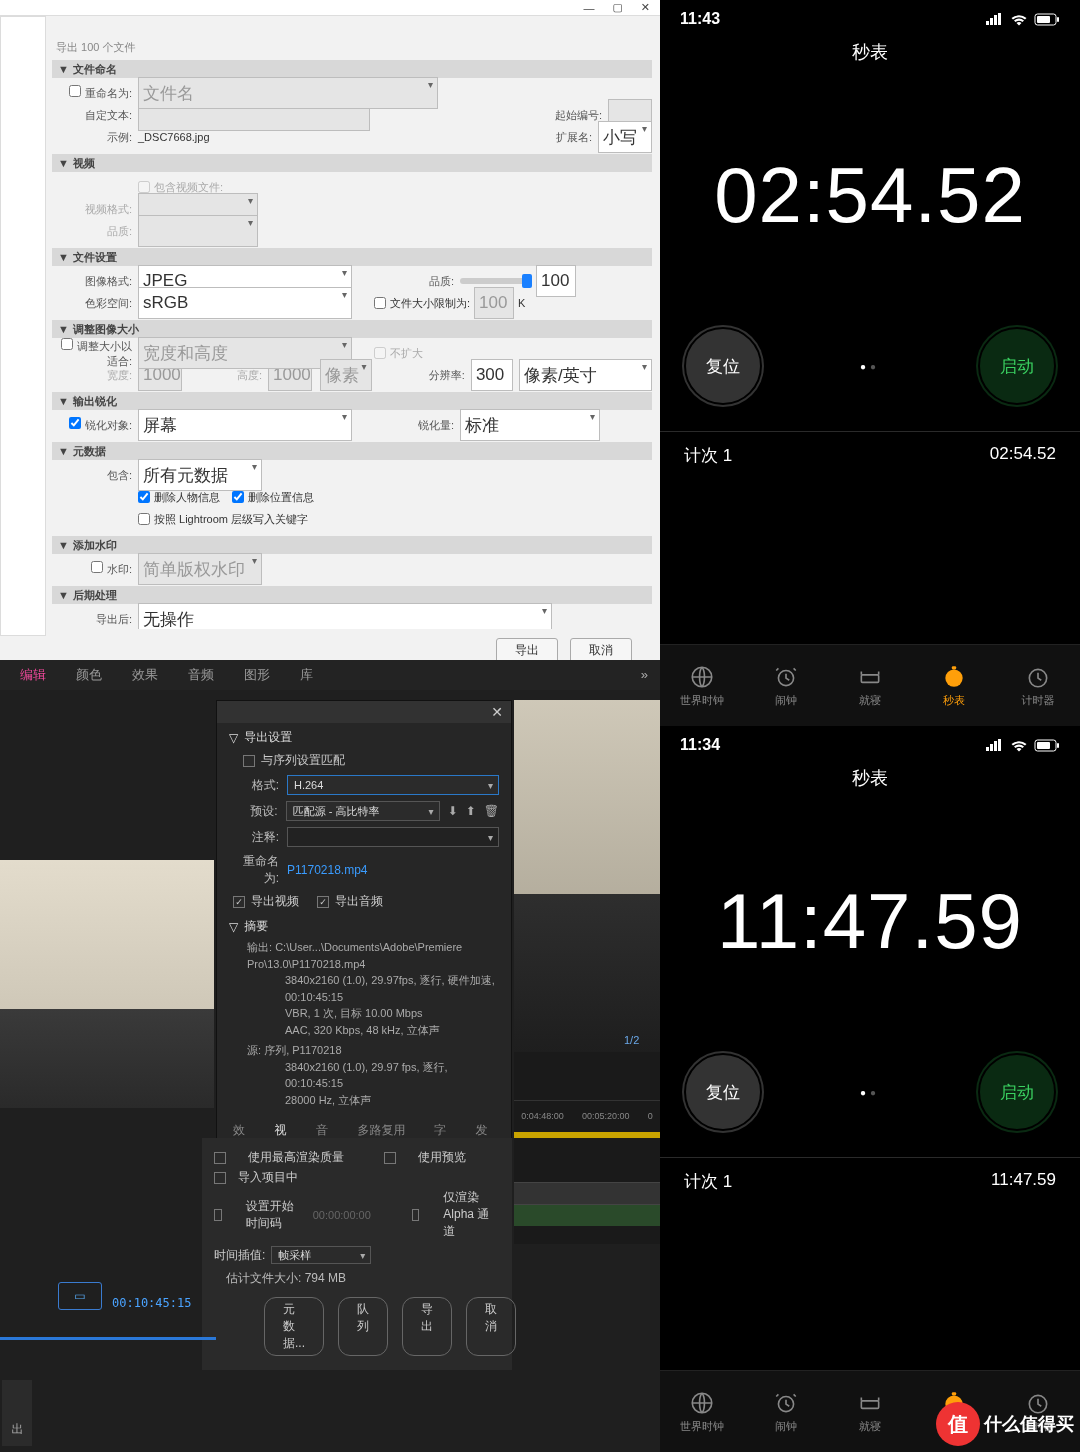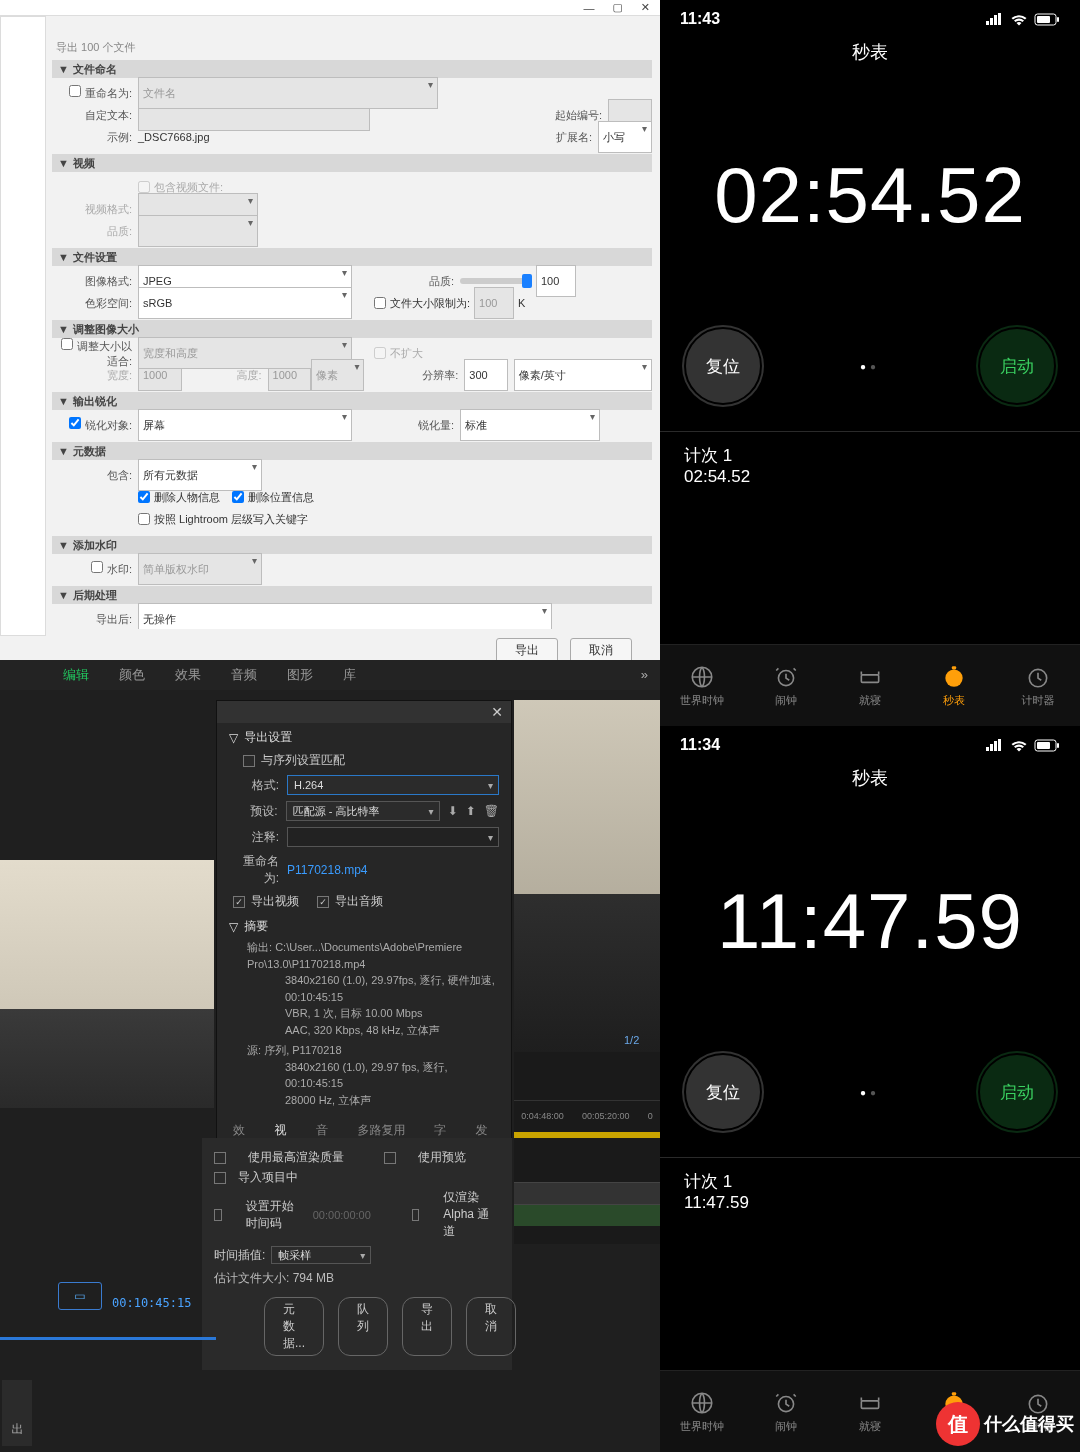--- a/index.html
+++ b/index.html
@@ -10,34 +10,34 @@
   .lr .tbar { height:16px; background:#fff; border-bottom:1px solid #ddd; display:flex; justify-content:flex-end; align-items:center; gap:18px; padding-right:10px; }
   .lr .tbar span { font-size:11px; color:#444; }
   .lr .leftGut { position:absolute; left:0; top:16px; width:46px; height:620px; background:#fff; border:1px solid #dcdcdc; }
   .lr .panel { position:absolute; left:52px; top:34px; right:8px; height:635px; }
   .lr .countLine { height:26px; display:flex; align-items:center; color:#888; font-size:11px; padding-left:4px; }
   .lr .scroll { position:absolute; left:0; top:26px; right:0; bottom:40px; overflow:hidden; }
   .lr .secHdr { background:#d8d8d8; height:18px; display:flex; align-items:center; padding-left:6px; color:#444; font-weight:600; font-size:11px; gap:4px; margin-bottom:4px; }
   .lr .secHdr .arrow { display:inline-block; }
   .lr .row { display:flex; align-items:center; height:22px; }
   .lr .lbl { width:86px; text-align:right; padding-right:6px; color:#555; font-size:11px; flex:0 0 86px; }
-  .lr .field { height:32px; border:1px solid #bdbdbd; background:#fff; padding:0 4px; font-size:11px; color:#333; display:flex; align-items:center; }
+  .lr .field { height:32px; border:1px solid #bdbdbd; background:#fff; padding:0 4px; font-size:17px; color:#333; display:flex; align-items:center; }
   .lr .field.dis { background:#e5e5e5; color:#999; }
   .lr .dd { position:relative; }
   .lr .dd::after { content:"▾"; position:absolute; right:4px; top:1px; color:#666; font-size:10px; }
   .lr input[type="checkbox"]{ width:12px;height:12px;margin-right:4px; }
   .lr .footer { position:absolute; left:0; right:0; bottom:0; height:38px; display:flex; justify-content:flex-end; align-items:center; gap:12px; padding-right:20px; }
   .lr .btn { border:1px solid #aaa; background:#f6f6f6; padding:3px 18px; font-size:12px; border-radius:3px; }
   .lr .slider { width:70px; height:6px; background:#ccc; border-radius:3px; position:relative; }
   .lr .slider .thumb { position:absolute; right:-2px; top:-4px; width:10px; height:14px; background:#1a80ff; border-radius:2px; }
 
   
   .pr { position:absolute; left:0; top:660px; width:660px; height:792px; background:#1f1f1f; color:#b8b8b8; font-size:12px; }
   .pr .topTabs { height:30px; background:#232323; display:flex; align-items:center; gap:30px; padding-left:20px; font-size:13px; color:#999; }
-  .pr .topTabs .on { color:#22c55e;margin-left:43px; }
+  .pr .topTabs .on { color:#ec4899; }
   .pr .drop { position:absolute; right:12px; top:7px; color:#aaa; font-size:13px; }
   .pr .modal { position:absolute; left:216px; top:40px; width:296px; background:#262626; border:1px solid #111; }
   .pr .modal .mhd { height:22px; background:#323232; display:flex; justify-content:flex-end; align-items:center; padding-right:8px; color:#ccc; font-size:14px; }
   .pr .modal .body { padding:6px 12px 8px 12px; font-size:12px; color:#ccc; }
   .pr .modRow { display:flex; align-items:center; margin:6px 0; }
   .pr .modLbl { width:58px; text-align:right; padding-right:8px; color:#bbb; font-size:12px; }
   .pr .modFld { flex:1; height:20px; border:1px solid #555; background:#2b2b2b; color:#ddd; font-size:11px; display:flex; align-items:center; padding:0 6px; position:relative; }
   .pr .modFld.blue{ border:1px solid #2a78c8; }
   .pr .modFld::after { content:"▾"; position:absolute; right:5px; color:#aaa; font-size:10px; }
   .pr .lnk { color:#3a9cff; }
@@ -75,21 +75,21 @@
   .ph .sig i{width:3px;background:#fff;display:block;} .ph .sig i:nth-child(1){height:4px}.ph .sig i:nth-child(2){height:7px}.ph .sig i:nth-child(3){height:10px}.ph .sig i:nth-child(4){height:12px}
   .ph .wifi svg,.ph .batt svg{display:block;}
   .ph .appTitle { text-align:center; font-size:18px; font-weight:500; margin-top:2px; }
   .ph .bigTime { text-align:center; font-size:78px; font-weight:200; letter-spacing:1px; margin-top:86px; white-space:nowrap; }
   .ph .ctrls { display:flex; justify-content:space-between; align-items:center; padding:0 24px; margin-top:86px; }
   .ph .cbtn { width:78px;height:78px;border-radius:50%;display:flex;align-items:center;justify-content:center;font-size:17px; }
   .ph .cbtn.reset { background:#333; color:#fff; border:2px solid #000; box-shadow:0 0 0 2px #333;}
   .ph .cbtn.start { background:#0a2a12; color:#3ad060; border:2px solid #000; box-shadow:0 0 0 2px #0a2a12;}
   .ph .dots { color:#fff; font-size:10px; letter-spacing:4px; }
   .ph .dots .dim{color:#555;}
-  .ph .lap { display:flex; justify-content:space-between; padding:12px 24px; border-top:1px solid #2a2a2a; margin-top:26px; font-size:17px;flex-direction:column; }
+  .ph .lap { display:flex; justify-content:space-between; padding:12px 24px; border-top:1px solid #2a2a2a; margin-top:26px; font-size:17px; }
   .ph .tabBar { position:absolute; bottom:0; left:0; right:0; height:82px; background:#111; display:flex; border-top:1px solid #222;}
   .ph .tab { flex:1; display:flex; flex-direction:column; align-items:center; justify-content:center; gap:3px; color:#888; font-size:11px;}
   .ph .tab.on { color:#ff9f0a; }
   .ph .tab svg { width:26px; height:26px; }
 
   
   .wm { position:absolute; right:6px; bottom:6px; display:flex; align-items:center; gap:4px; font-size:18px; color:#fff; font-weight:600;}
   .wm .c { width:44px;height:44px;border-radius:50%;background:#e33;display:flex;align-items:center;justify-content:center;font-size:20px;}
 </style>
 </head>
@@ -180,21 +180,21 @@
         <div class="field dis dd" style="width:214px">宽度和高度</div>
         <div style="width:22px"></div>
         <input type="checkbox" disabled="" style="">
           <span style="color:#aaa">不扩大</span>
       </div>
       <div class="row">
         <div class="lbl" style="color:#aaa">宽度:</div>
         <div class="field dis" style="width:44px">1000</div>
         <div class="lbl" style="width:48px;color:#aaa">高度:</div>
         <div class="field dis" style="width:44px">1000</div>
-        <div class="field dis dd" style="width:54px;margin-left:0">像素</div>
+        <div class="field dis dd" style="width:54px;margin-left:8px">像素</div>
         <div style="width:14px"></div>
         <div class="lbl" style="width:auto">分辨率:</div>
         <div class="field" style="width:44px">300</div>
         <div class="field dd" style="width:140px;margin-left:6px">像素/英寸</div>
       </div>
 
       <div class="secHdr" style="margin-top:6px">
           <span class="arrow">▼</span>
           <span>输出锐化</span>
         </div>
@@ -388,21 +388,21 @@
         <span>设置开始时间码</span>
       <span style="color:#666;font-size:11px">00:00:00:00</span>
       <span style="width:8px"></span>
         <span class="cb"></span>
         <span>仅渲染 Alpha 通道</span>
       </div>
     <div style="display:flex;align-items:center;gap:6px;margin:6px 0">
         <span>时间插值:</span>
       <div class="modFld" style="flex:0 0 100px;height:18px">帧采样</div>
       </div>
-    <div style="color:#bbb;margin:6px 0"><span>估计文件大小:</span> <span>794 MB</span></div>
+    <div style="color:#bbb;margin:6px 12px"><span>估计文件大小:</span> <span>794 MB</span></div>
     <div class="botBtns">
       <div class="botBtn">元数据...</div>
       <div class="botBtn">队列</div>
       <div class="botBtn">导出</div>
       <div class="botBtn">取消</div>
     </div>
   </div>
 
   <div class="tool1">▭</div>
   <div class="timecode">00:10:45:15</div>

